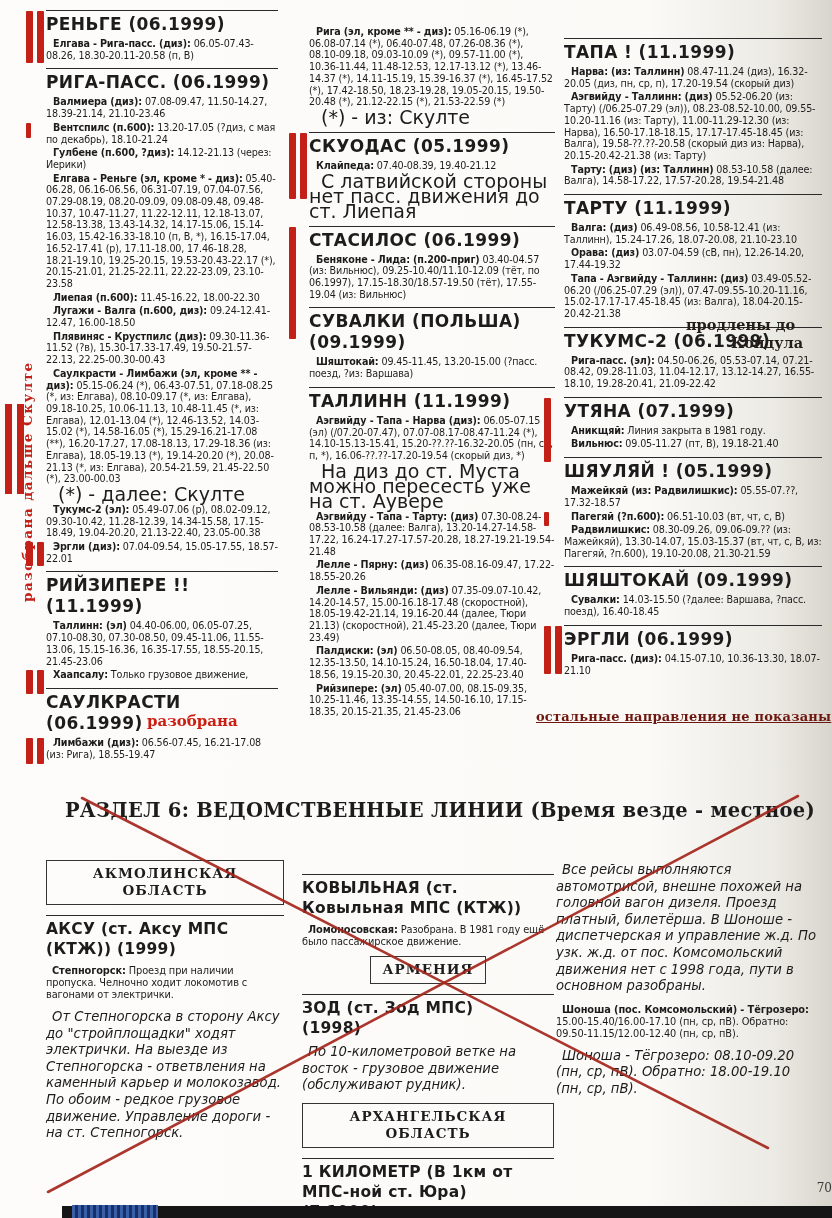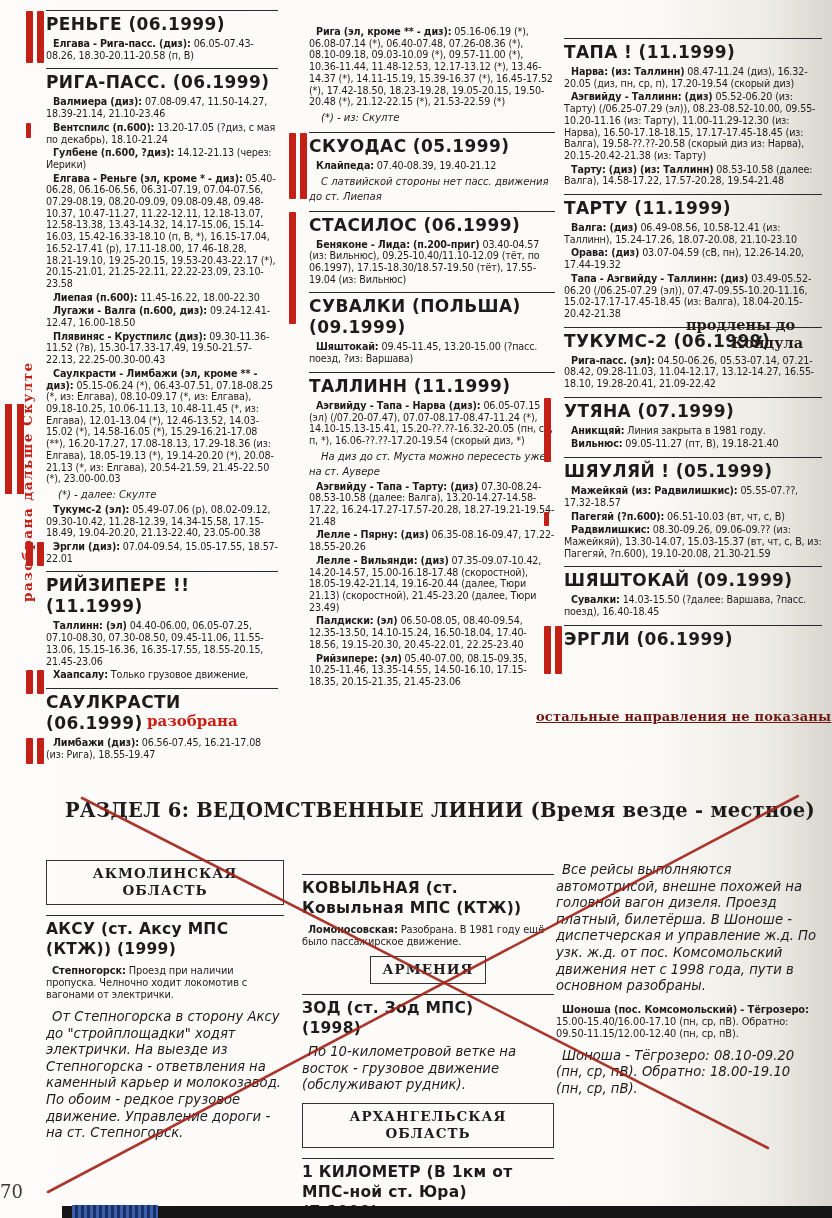--- a/index.html
+++ b/index.html
@@ -9,21 +9,21 @@
   
   .col{position:absolute;}
   #col1{left:46px;top:8px;width:232px;}
   #col2{left:309px;top:26px;width:246px;}
   #col3{left:564px;top:36px;width:258px;}
   .sec{position:relative;margin-bottom:7px;}
   .rule{border-top:1.7px solid #2a2a2a;margin:2px 0 3px 0;}
   h2.station{font-size:17px;font-weight:bold;letter-spacing:.4px;margin:1px 0 3px 0;line-height:21px;}
   p.entry{position:relative;font-size:9.6px;line-height:11.7px;letter-spacing:-.15px;margin:0 0 2px 0;text-indent:7px;}
   p.entry b{font-weight:bold;}
-  p.note{font-style:italic;font-size:10px;line-height:15px;letter-spacing:0;text-indent:12px;margin:1px 0 2px 0;}
+  p.note{font-size:19px;line-height:15px;letter-spacing:0;text-indent:12px;margin:1px 0 2px 0;}
   
   .mk{position:absolute;display:flex;gap:4px;left:-20px;top:1px;}
   .mk i{display:block;background:#c32118;border-radius:1px;}
   
   #dept-header{position:absolute;top:799px;left:60px;width:760px;text-align:center;
     font-family:"DejaVu Serif",serif;font-weight:bold;font-size:19.5px;letter-spacing:.3px;}
   .bcol{position:absolute;}
   #bcol1{left:46px;top:858px;width:238px;}
   #bcol2{left:302px;top:872px;width:252px;}
   #bcol3{left:556px;top:862px;width:262px;}
@@ -35,21 +35,21 @@
   
   .overlay{position:absolute;pointer-events:none;}
   #vert-red{left:19px;top:330px;height:272px;writing-mode:vertical-rl;transform:rotate(180deg);
     color:#c32118;font-family:"DejaVu Serif",serif;font-weight:bold;font-size:13.5px;letter-spacing:1.5px;}
   #vert-bars{left:5px;top:404px;display:flex;gap:5px;}
   #vert-bars i{display:block;width:7px;height:90px;background:#c32118;}
   #razobrana{left:147px;top:712px;color:#cc1f14;font-family:"DejaVu Serif",serif;font-weight:bold;font-size:15px;}
   #prodleny{left:686px;top:316px;width:150px;color:#241d18;font-family:"DejaVu Serif",serif;font-weight:bold;font-size:14.5px;line-height:18px;}
   #prodleny .l2{margin-left:45px;}
   #ostalnye{left:536px;top:709px;color:#6e1710;font-family:"DejaVu Serif",serif;font-weight:bold;font-size:13px;text-decoration:underline;letter-spacing:.2px;}
-  #pageno{left:0;top:1181px;width:832px;text-align:left;font-family:"DejaVu Serif",serif;font-size:18px;color:#3a3a3a;}
+  #pageno{left:0;top:1181px;width:832px;text-align:right;font-family:"DejaVu Serif",serif;font-size:12px;color:#3a3a3a;}
   #cross{left:0;top:0;width:832px;height:1218px;}
   #bottom-strip{left:62px;top:1206px;width:770px;height:12px;background:#161616;}
   #bottom-strip-pattern{left:72px;top:1205px;width:86px;height:13px;
     background:repeating-linear-gradient(90deg,#3b5fa6 0 3px,#17306b 3px 6px),repeating-linear-gradient(0deg,rgba(255,255,255,.25) 0 2px,rgba(0,0,0,0) 2px 4px);}
 </style>
 </head>
 <body>
 
 <div id="page">
 
@@ -184,20 +184,21 @@
         <h2 class="station">ШЯШТОКАЙ (09.1999)</h2>
         <p class="entry"><b>Сувалки:</b> <span>14.03-15.50 (?далее: Варшава, ?пасс. поезд), 16.40-18.45</span></p>
       </div>
       <div class="sec">
         <div class="rule"></div>
         <span class="mk">
           <i style="width: 7px; height: 48px;"></i>
           <i style="width: 7px; height: 48px;"></i>
         </span>
         <h2 class="station">ЭРГЛИ (06.1999)</h2>
+        <p class="entry"><b>Рига-пасс. (диз):</b> <span>04.15-07.10, 10.36-13.30, 18.07-21.10</span></p>
       </div>
     </div>
 
   <div id="dept-header">РАЗДЕЛ 6: ВЕДОМСТВЕННЫЕ ЛИНИИ (Время везде - местное)</div>
 
   <div id="bcol1" class="bcol">
       <div class="boxhead">АКМОЛИНСКАЯ ОБЛАСТЬ</div>
       <div class="rule"></div>
       <h3 class="btitle">АКСУ (ст. Аксу МПС (КТЖ)) (1999)</h3>
       <p class="bentry"><b>Степногорск:</b> <span>Проезд при наличии пропуска. Челночно ходит локомотив с вагонами от электрички.</span></p>

